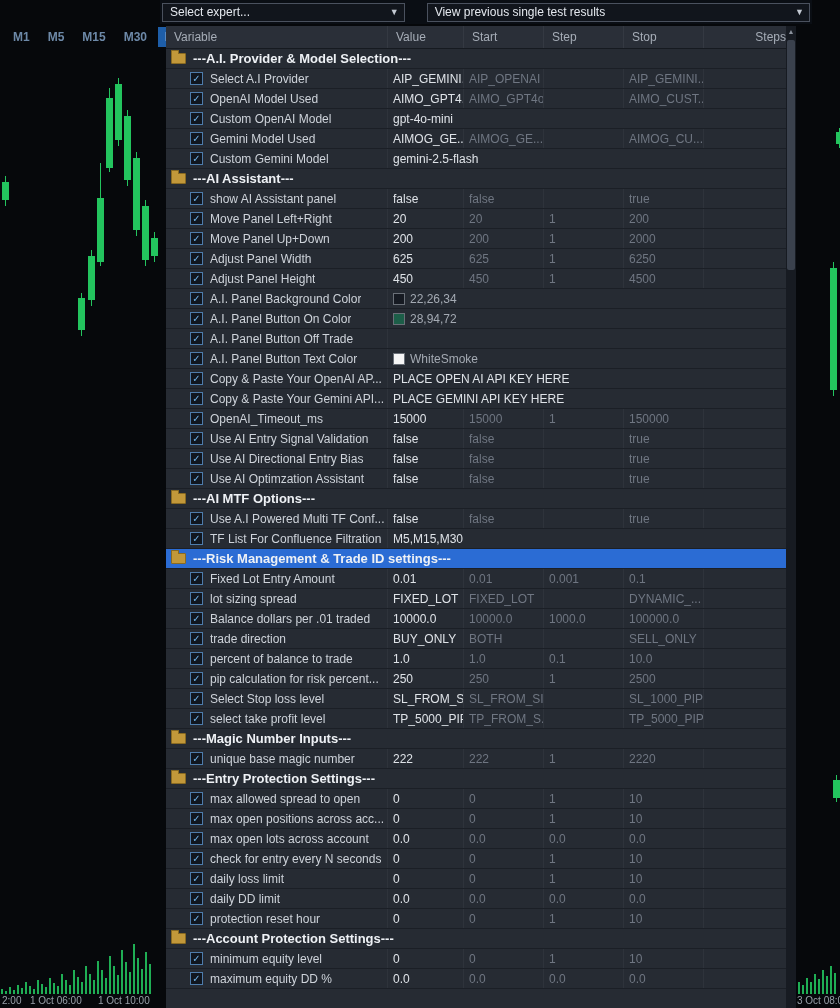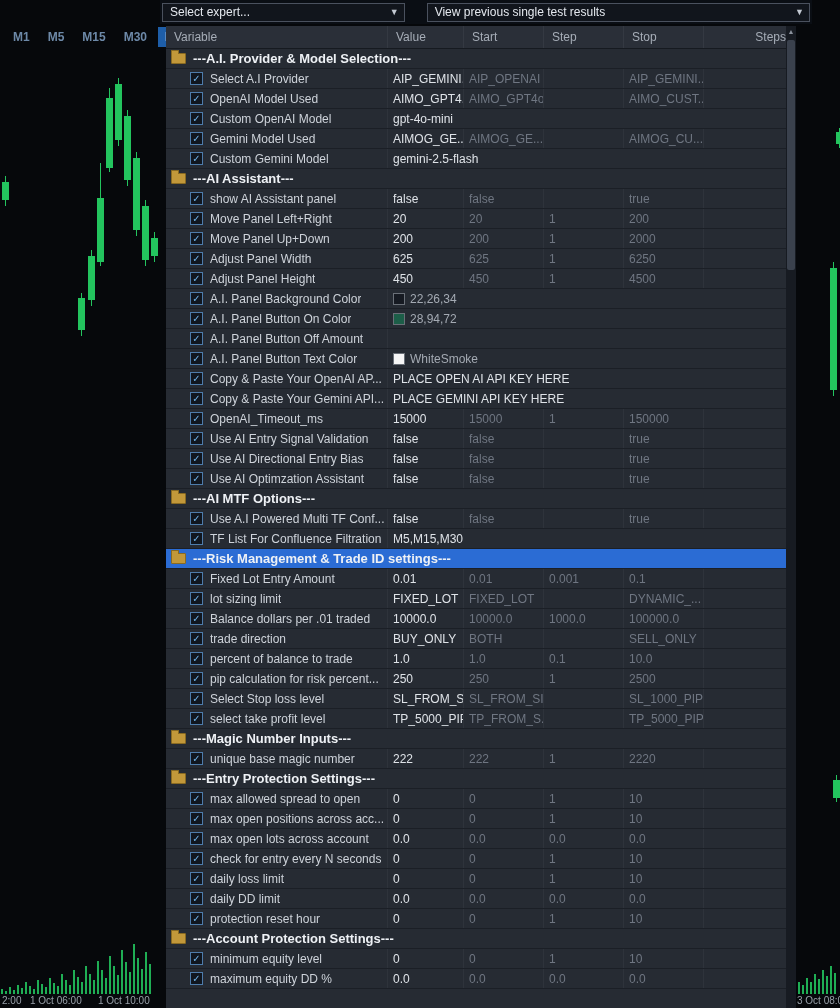--- a/index.html
+++ b/index.html
@@ -335,21 +335,21 @@
             <span class="plabel">A.I. Panel Button On Color</span>
           </div>
           <div class="cell val span dim">
             <span class="swatch" style="background: rgb(28, 94, 72);"></span>
             <span>28,94,72</span>
           </div>
         </div>
         <div class="row param">
           <div class="cell var">
             <span class="cb">✓</span>
-            <span class="plabel">A.I. Panel Button Off Amount</span>
+            <span class="plabel">A.I. Panel Button Off Trade</span>
           </div>
         </div>
         <div class="row param">
           <div class="cell var">
             <span class="cb">✓</span>
             <span class="plabel">A.I. Panel Button Text Color</span>
           </div>
           <div class="cell val span dim">
             <span class="swatch" style="background: whitesmoke;"></span>
             <span>WhiteSmoke</span>
@@ -452,21 +452,21 @@
           </div>
           <div class="cell val">0.01</div>
           <div class="cell opt">0.01</div>
           <div class="cell opt">0.001</div>
           <div class="cell opt">0.1</div>
           <div class="cell opt steps"></div>
         </div>
         <div class="row param">
           <div class="cell var">
             <span class="cb">✓</span>
-            <span class="plabel">lot sizing limit</span>
+            <span class="plabel">lot sizing spread</span>
           </div>
           <div class="cell val">FIXED_LOT</div>
           <div class="cell opt">FIXED_LOT</div>
           <div class="cell opt"></div>
           <div class="cell opt">DYNAMIC_...</div>
           <div class="cell opt steps"></div>
         </div>
         <div class="row param">
           <div class="cell var">
             <span class="cb">✓</span>

